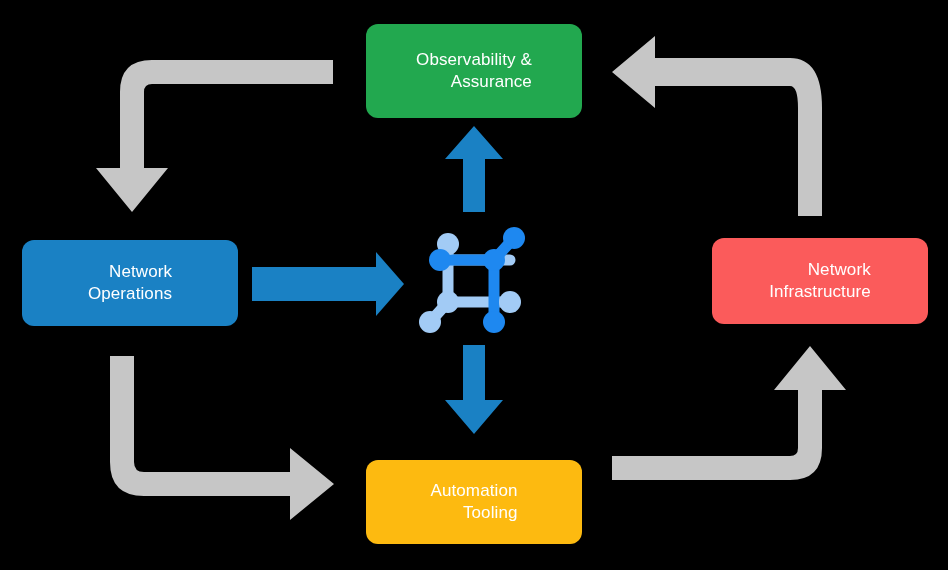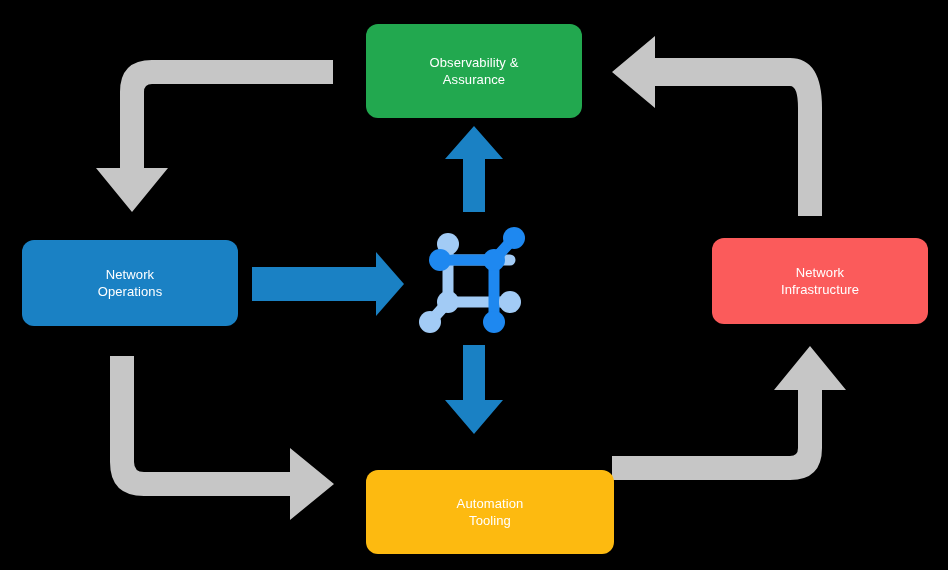--- a/index.html
+++ b/index.html
@@ -14,44 +14,44 @@
     background: #000000;
     overflow: hidden;
     font-family: "Liberation Sans", sans-serif;
   }
   .node-box {
     position: absolute;
     border-radius: 12px;
     display: flex;
     align-items: center;
     justify-content: center;
-    text-align: center;
+    text-align: right;
     color: #ffffff;
-    font-size: 13px;
+    font-size: 17px;
     line-height: 1.32;
     font-weight: 400;
     letter-spacing: 0.1px;
     box-sizing: border-box;
     padding: 4px 10px;
     white-space: pre-line;
   }
   #box-observability {
     left: 366px; top: 24px; width: 216px; height: 94px;
     background: #22A84F;
   }
   #box-operations {
     left: 22px; top: 240px; width: 216px; height: 86px;
     background: #1A81C4;
   }
   #box-infrastructure {
     left: 712px; top: 238px; width: 216px; height: 86px;
     background: #FB5B5B;
   }
   #box-automation {
-    left: 366px; top: 470px; width: 248px; height: 84px;
+    left: 366px; top: 460px; width: 216px; height: 84px;
     background: #FDBA10;
   }
 
   .svg-layer {
     position: absolute;
     left: 0; top: 0;
     width: 948px;
     height: 570px;
   }
 

